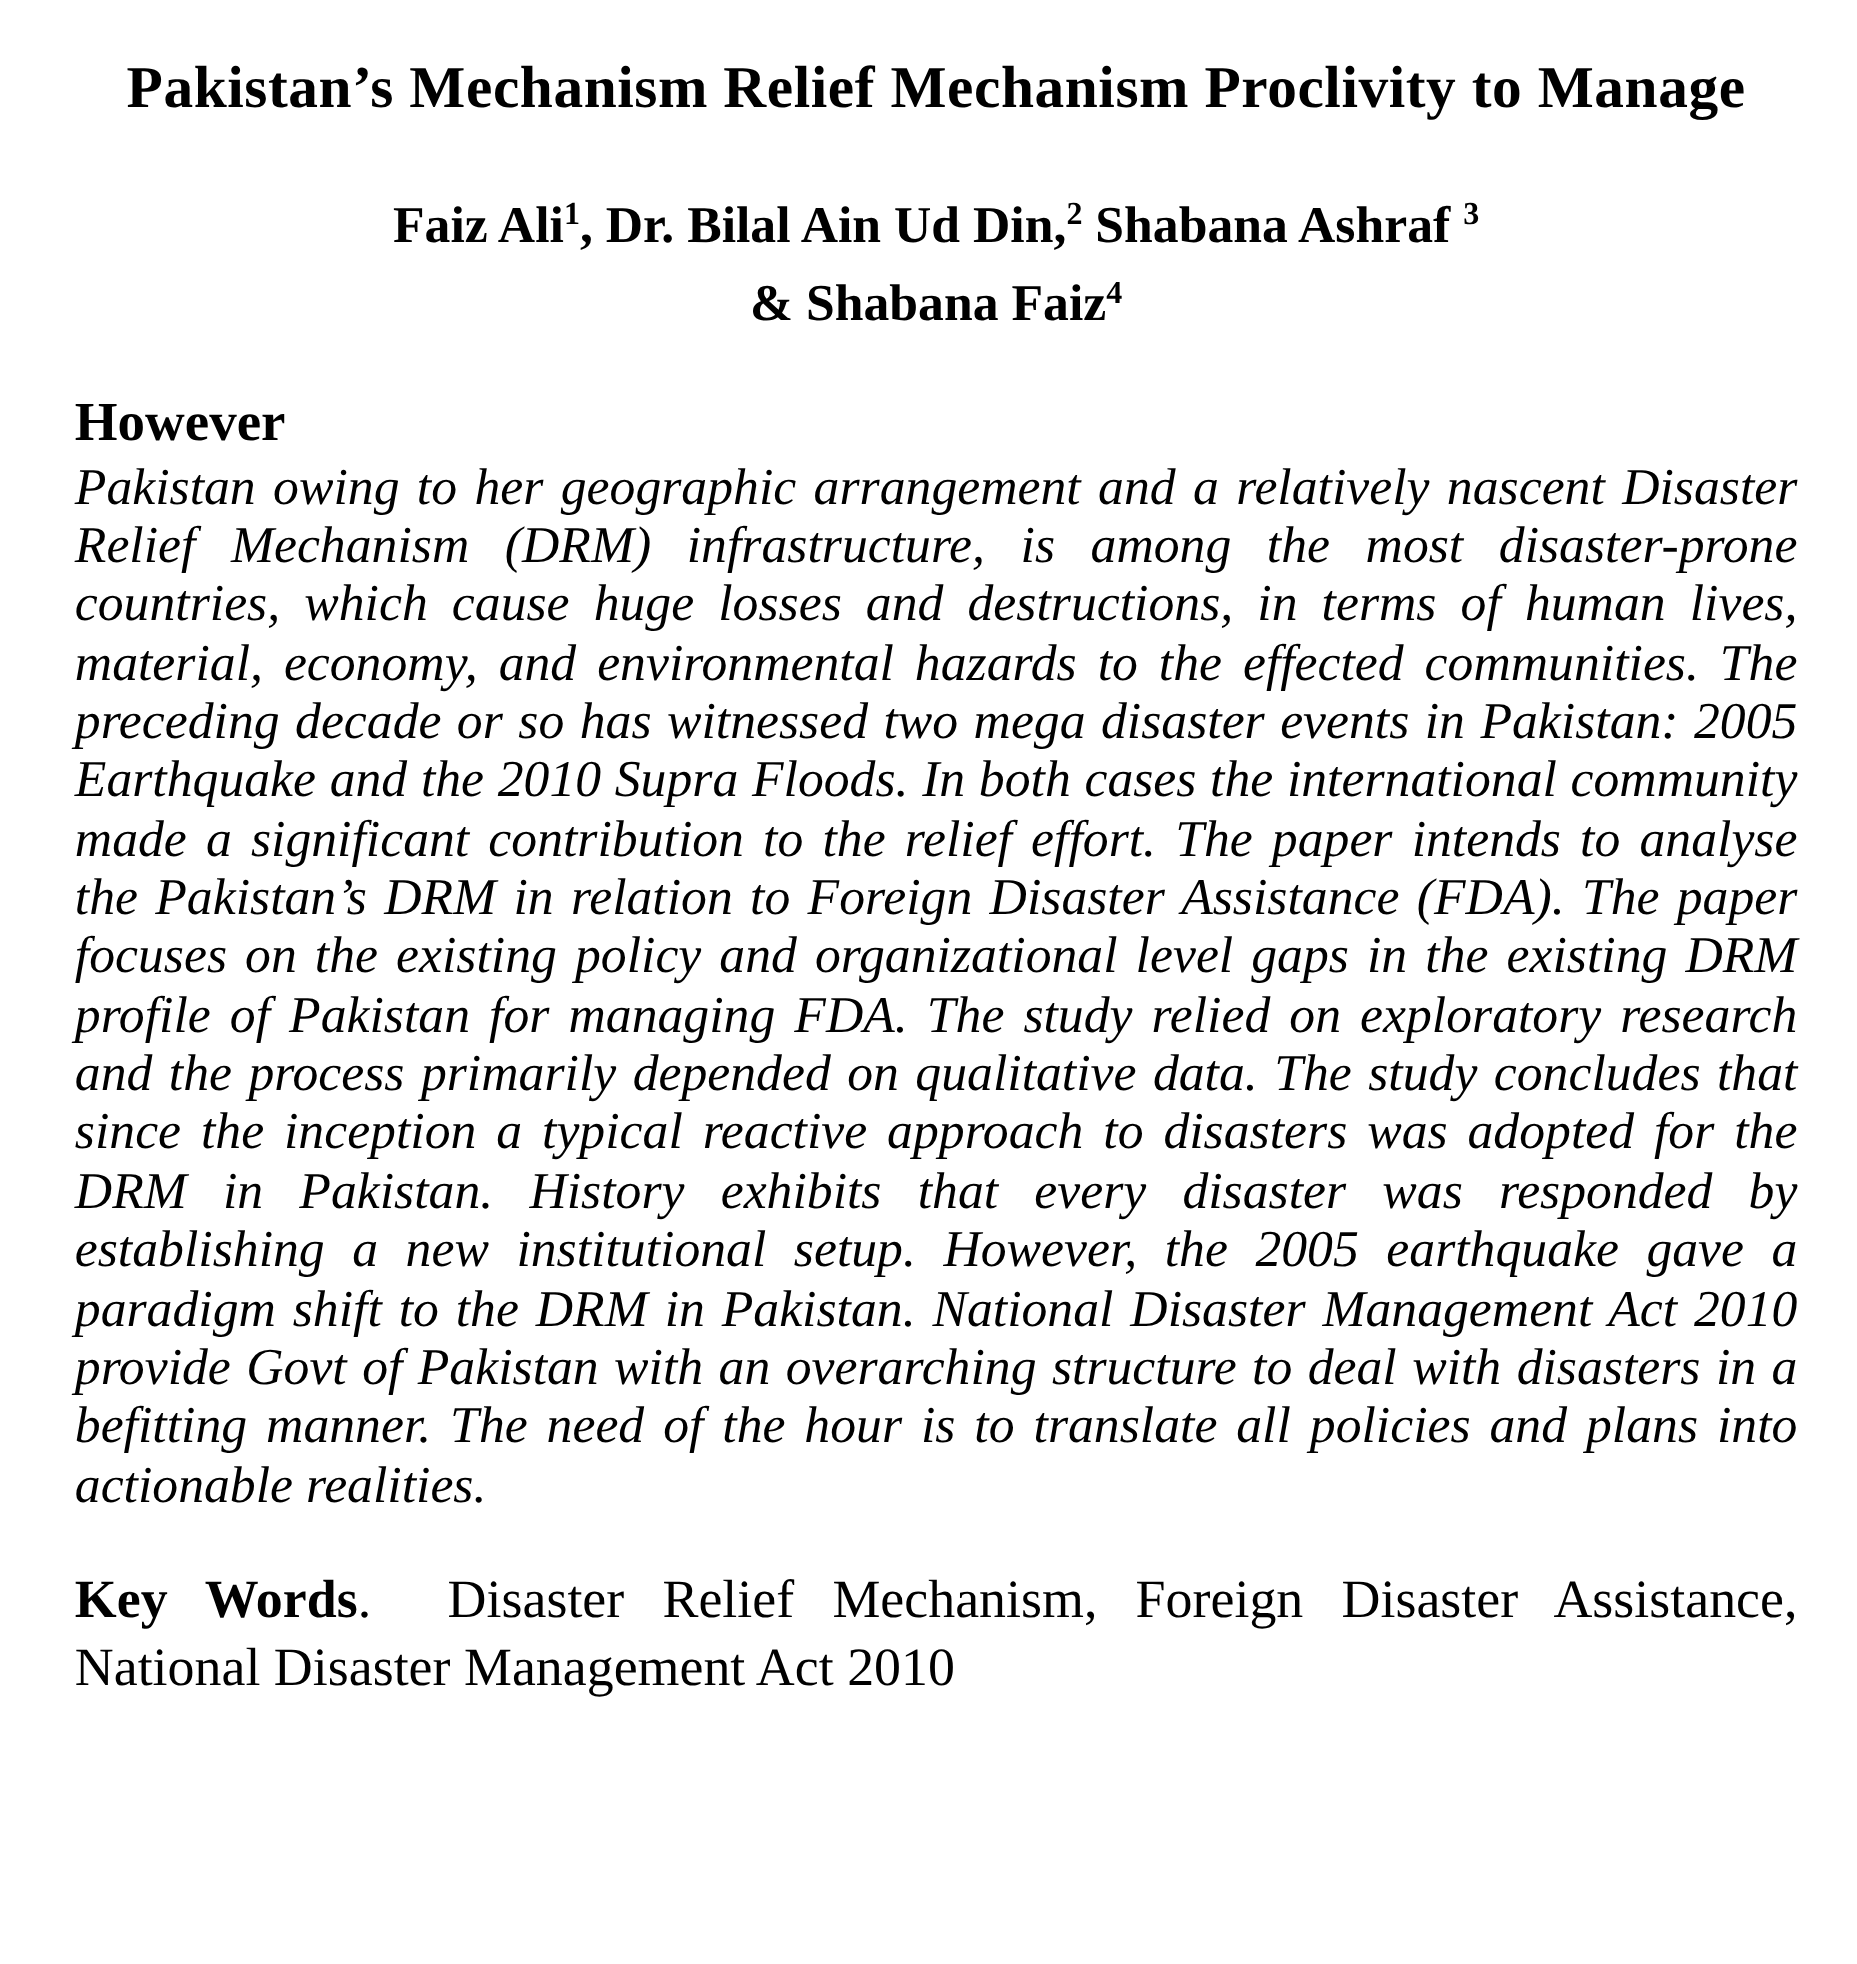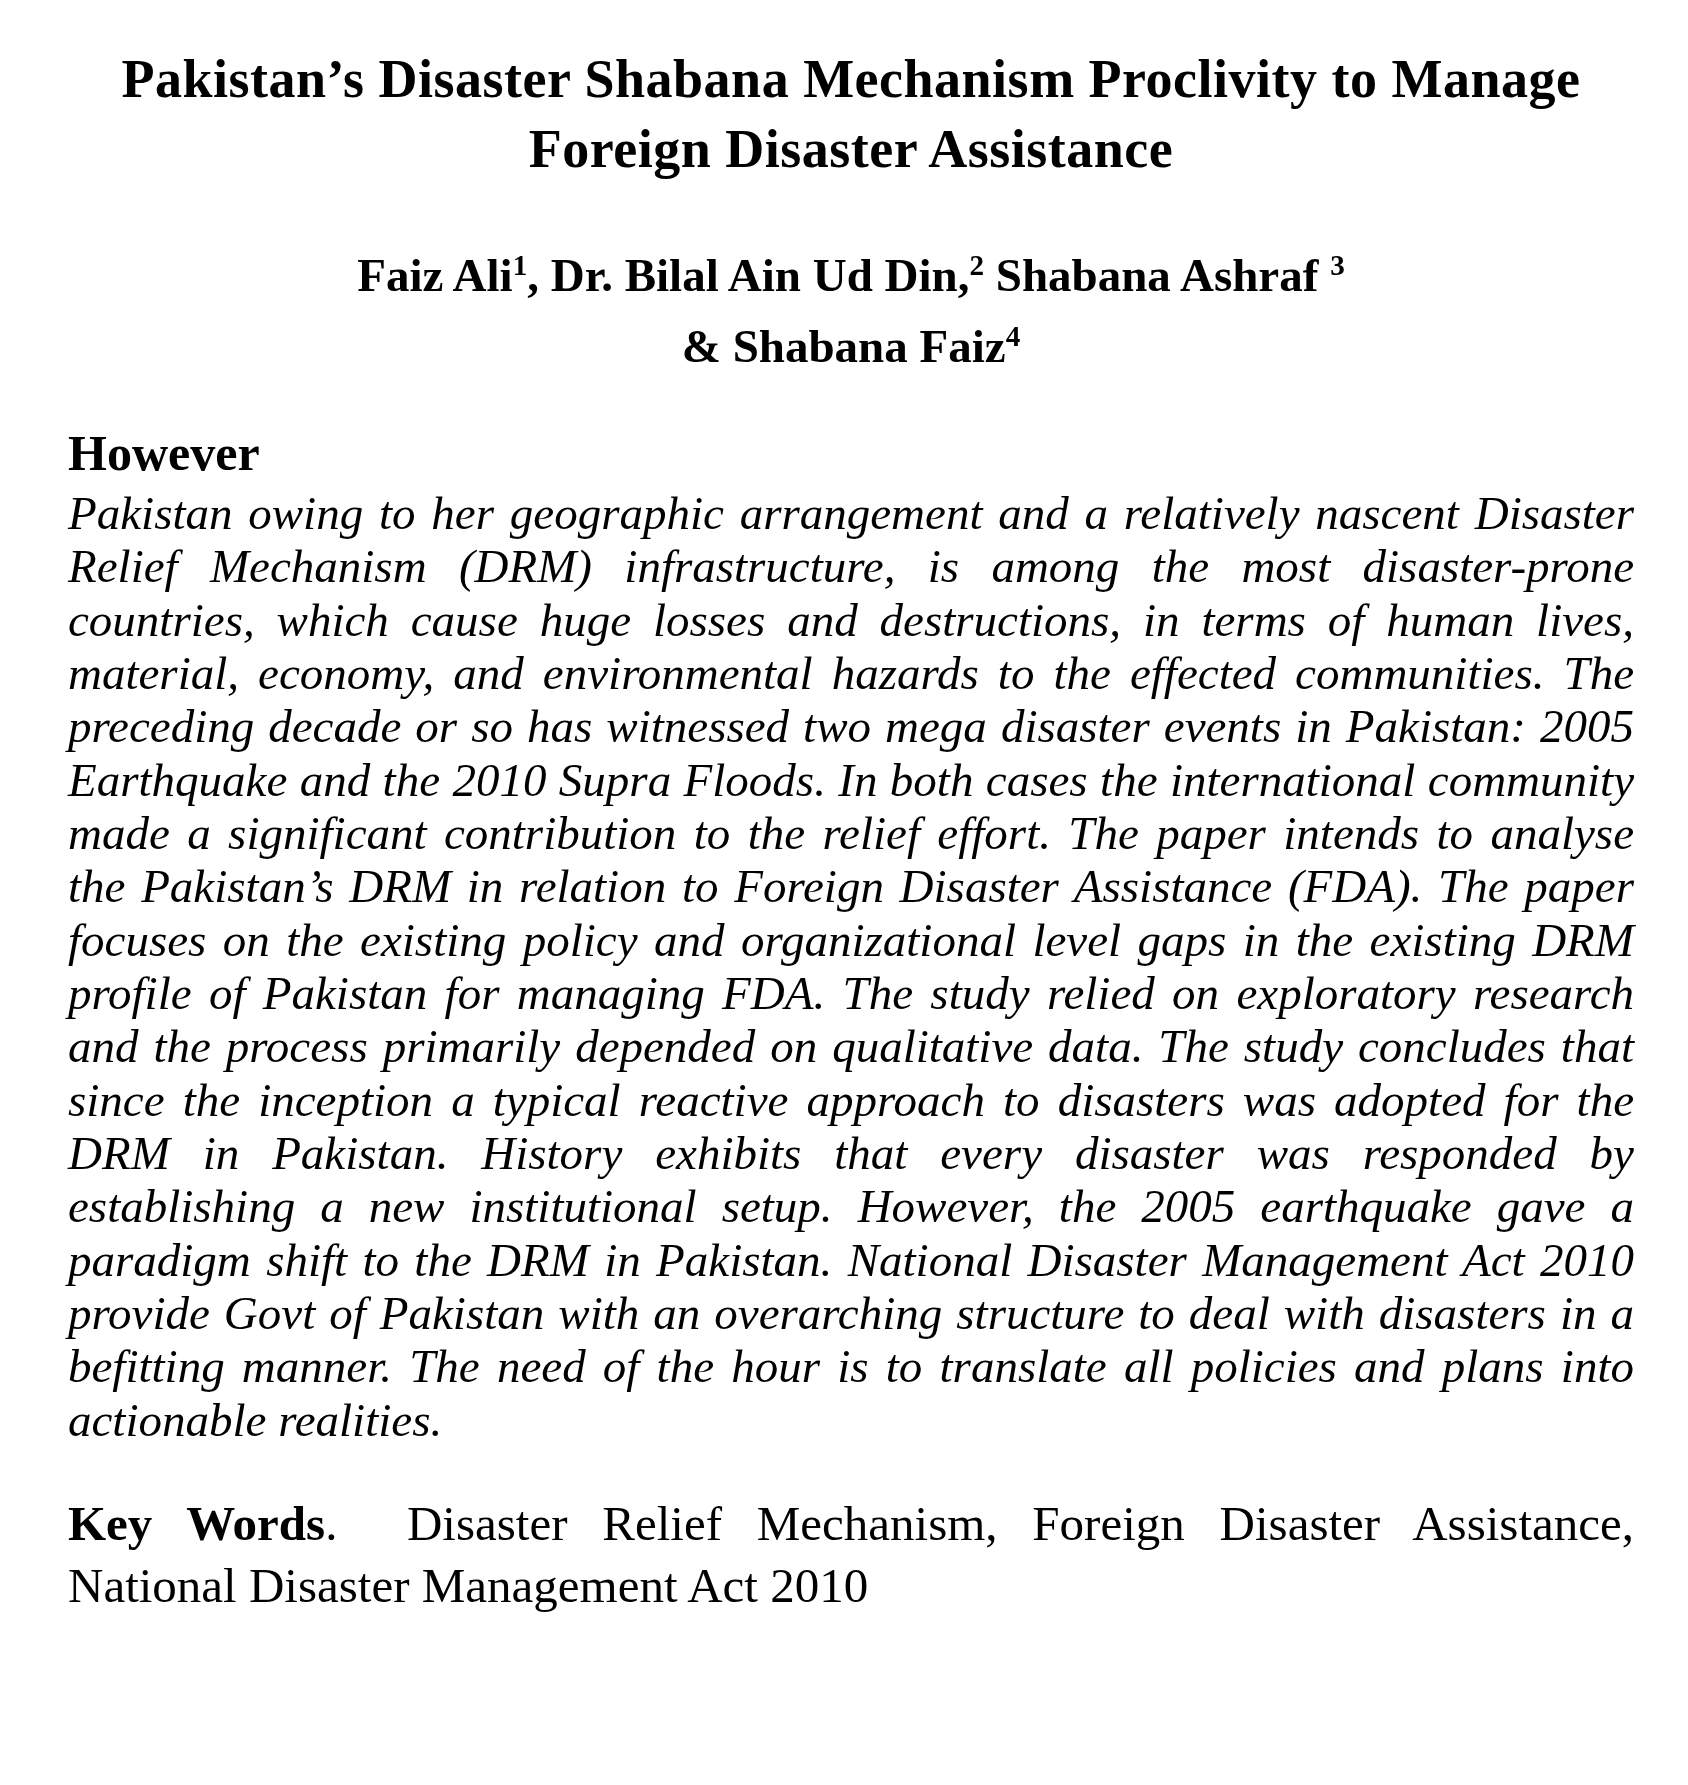--- a/index.html
+++ b/index.html
@@ -68,22 +68,21 @@
     font-weight: bold;
     margin-top: 24px;
   }
 </style>
 </head>
 <body>
 
 <div class="page">
 
   <h1 class="title">
-    <span class="tline">Pakistan’s Disaster Shabana Mechanism Proclivity to Manage</span>
-    <span class="tline">Foreign Disaster Assistance</span>
+    <span class="tline">Pakistan’s Mechanism Relief Mechanism Proclivity to Manage</span>
   </h1>
 
   <div class="authors">
     <div><span>Faiz Ali</span><sup>1</sup><span>, Dr. Bilal Ain Ud Din,</span><sup>2</sup><span> Shabana Ashraf </span><sup>3</sup></div>
     <div><span>&amp; Shabana Faiz</span><sup>4</sup></div>
   </div>
 
   <h2 class="abstract-heading">However</h2>
 
   <p class="abstract-body">Pakistan owing to her geographic arrangement and a relatively nascent Disaster Relief Mechanism (DRM) infrastructure, is among the most disaster-prone countries, which cause huge losses and destructions, in terms of human lives, material, economy, and environmental hazards to the effected communities. The preceding decade or so has witnessed two mega disaster events in Pakistan: 2005 Earthquake and the 2010 Supra Floods. In both cases the international community made a significant contribution to the relief effort. The paper intends to analyse the Pakistan’s DRM in relation to Foreign Disaster Assistance (FDA). The paper focuses on the existing policy and organizational level gaps in the existing DRM profile of Pakistan for managing FDA. The study relied on exploratory research and the process primarily depended on qualitative data. The study concludes that since the inception a typical reactive approach to disasters was adopted for the DRM in Pakistan. History exhibits that every disaster was responded by establishing a new institutional setup. However, the 2005 earthquake gave a paradigm shift to the DRM in Pakistan. National Disaster Management Act 2010 provide Govt of Pakistan with an overarching structure to deal with disasters in a befitting manner. The need of the hour is to translate all policies and plans into actionable realities.</p>

